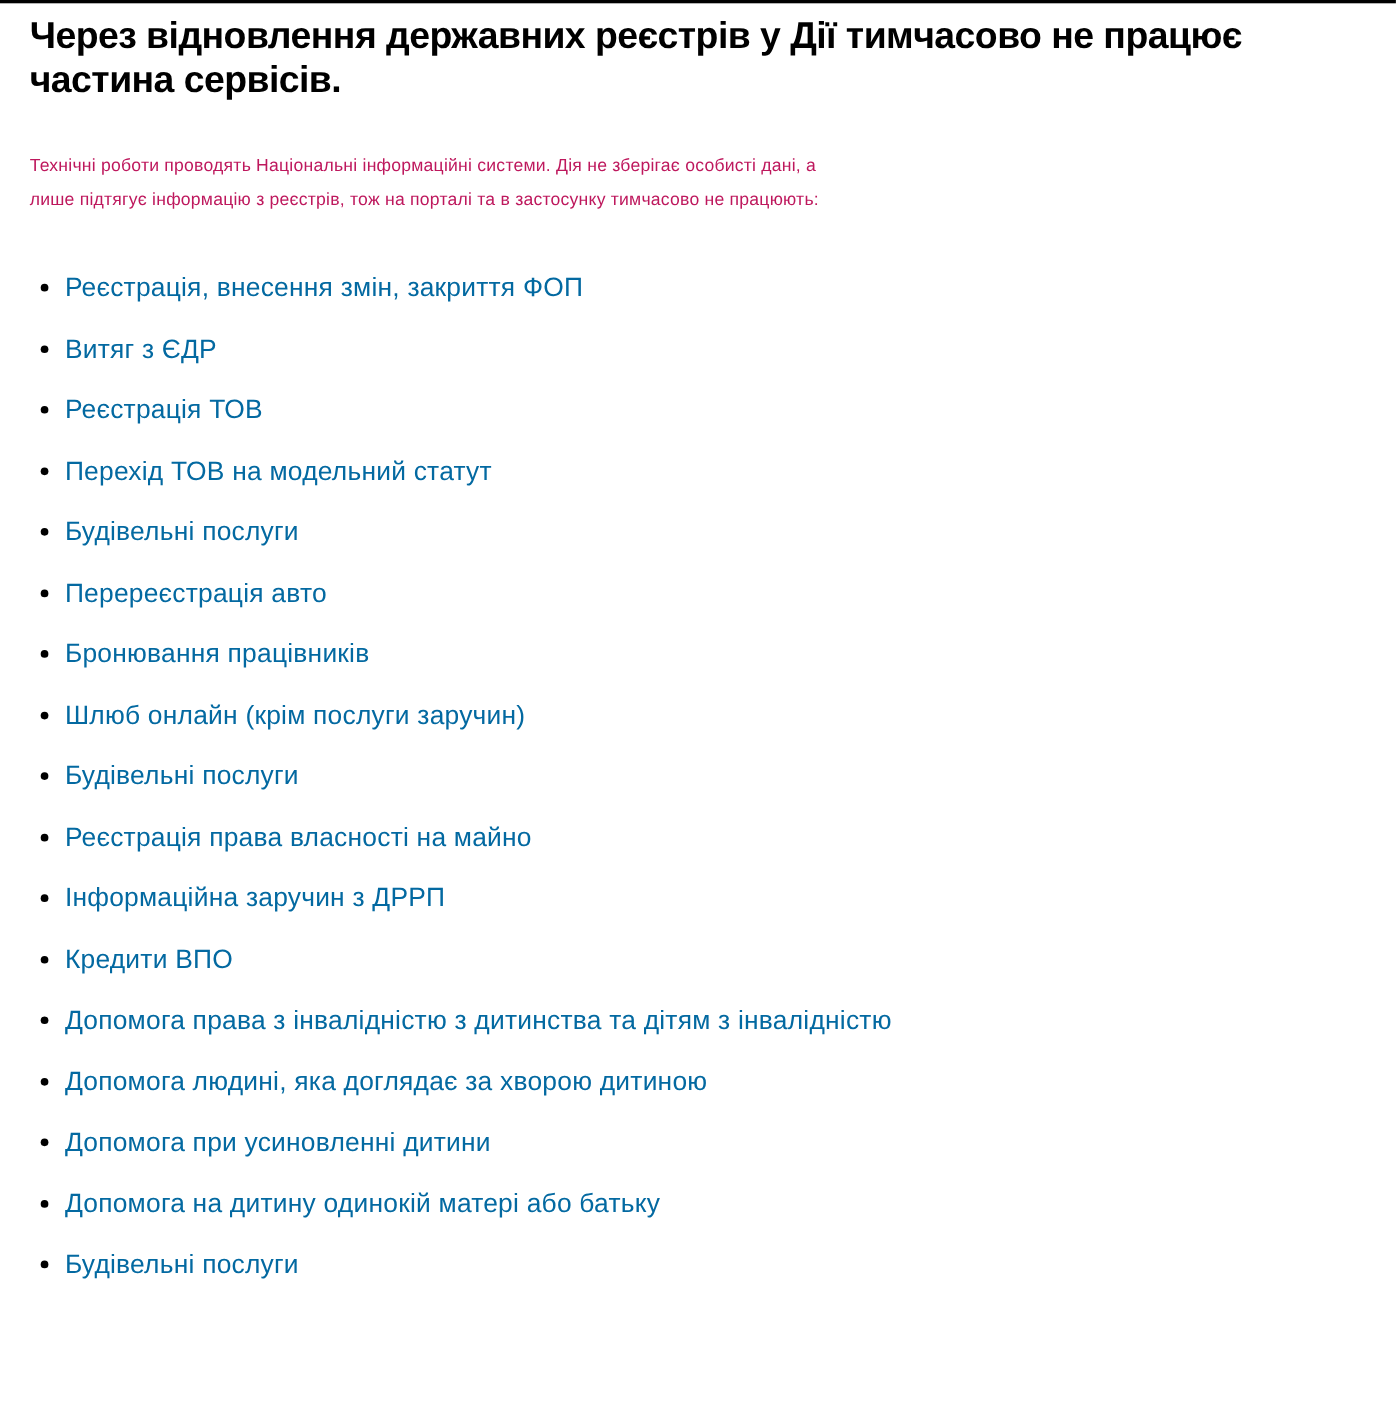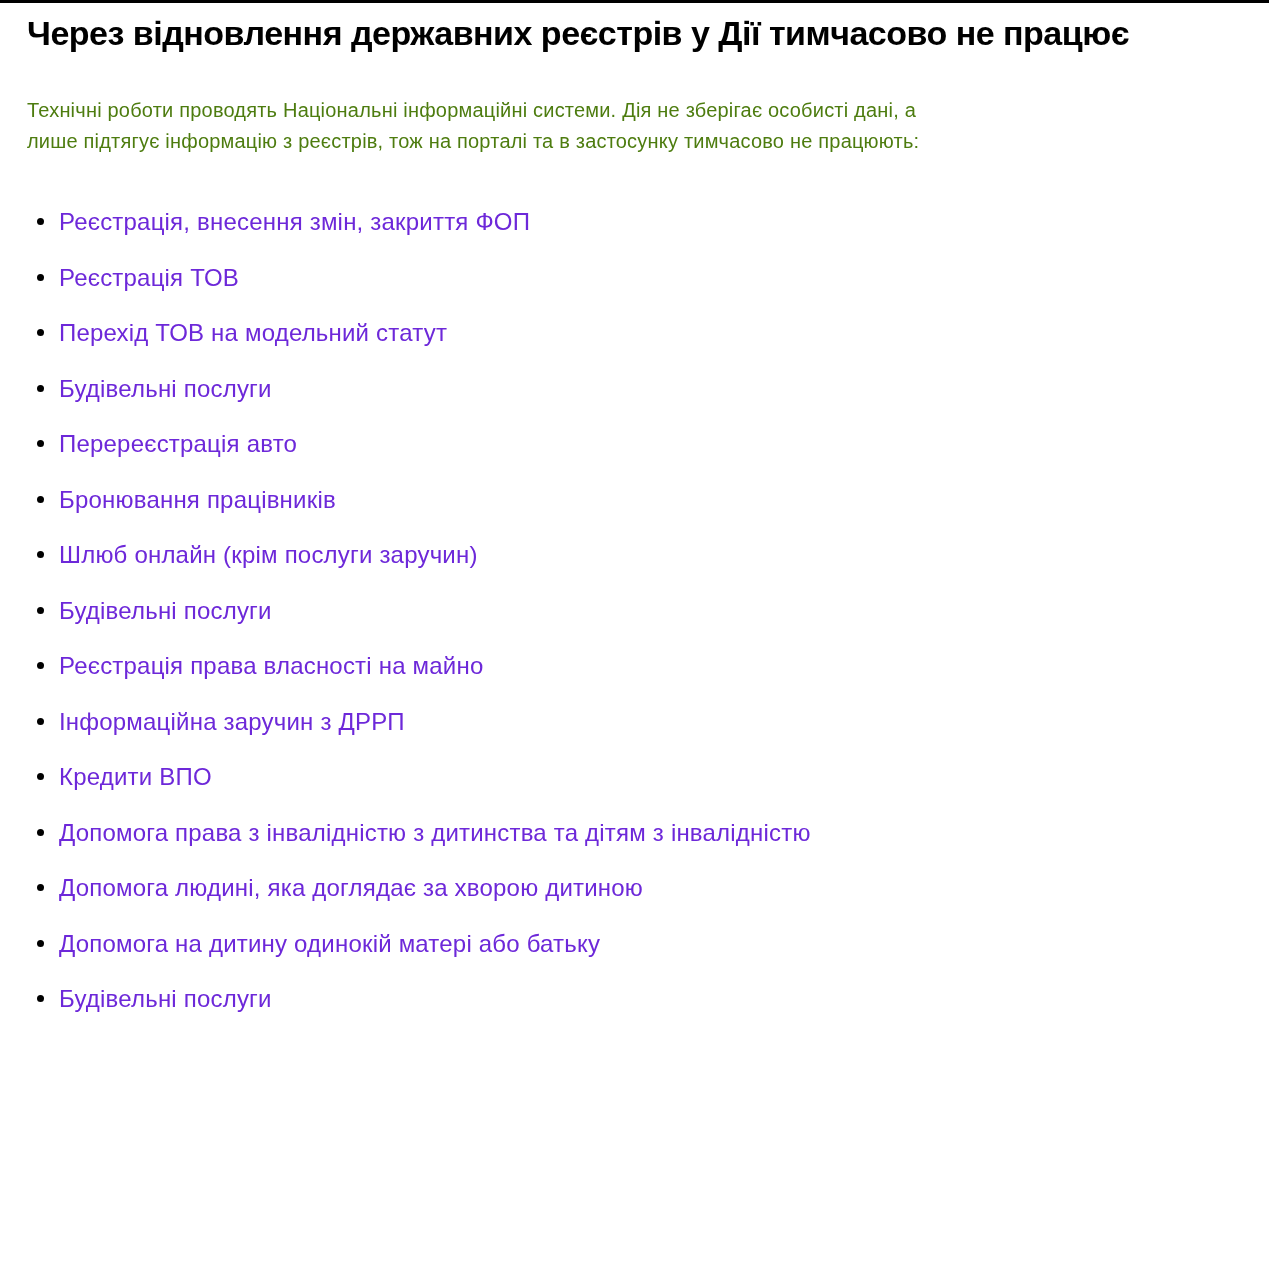--- a/index.html
+++ b/index.html
@@ -31,40 +31,40 @@
     line-height: 40px;
     letter-spacing: -0.5px;
     color: #000000;
   }
   .line {
     display: block;
     white-space: nowrap;
   }
   p.intro {
     margin: 42px 0 0 0;
-    font-size: 20px;
+    font-size: 16px;
     font-weight: 400;
     line-height: 31px;
     letter-spacing: 0.2px;
-    color: #4d7c0f;
+    color: #be185d;
   }
   ul.services {
     margin: 48px 0 0 0;
     padding: 0;
     list-style: none;
   }
   ul.services li {
     position: relative;
     padding-left: 32px;
     margin-bottom: 22.5px;
     font-size: 24px;
     font-weight: 400;
     line-height: 33px;
     letter-spacing: 0.2px;
-    color: #6d28d9;
+    color: #0369a1;
   }
   ul.services li::before {
     content: "";
     position: absolute;
     left: 10px;
     top: 13px;
     width: 7px;
     height: 7px;
     border-radius: 50%;
     background: #000000;
@@ -72,39 +72,42 @@
 </style>
 </head>
 <body>
 
 <div class="page">
   <div class="top-line"></div>
   <div class="content">
 
     <h1 class="page-title">
       <span class="line">Через відновлення державних реєстрів у Дії тимчасово не працює</span>
+      <span class="line">частина сервісів.</span>
     </h1>
 
     <p class="intro">
       <span class="line">Технічні роботи проводять Національні інформаційні системи. Дія не зберігає особисті дані, а</span>
       <span class="line">лише підтягує інформацію з реєстрів, тож на порталі та в застосунку тимчасово не працюють:</span>
     </p>
 
     <ul class="services">
         <li>Реєстрація, внесення змін, закриття ФОП</li>
+        <li>Витяг з ЄДР</li>
         <li>Реєстрація ТОВ</li>
         <li>Перехід ТОВ на модельний статут</li>
         <li>Будівельні послуги</li>
         <li>Перереєстрація авто</li>
         <li>Бронювання працівників</li>
         <li>Шлюб онлайн (крім послуги заручин)</li>
         <li>Будівельні послуги</li>
         <li>Реєстрація права власності на майно</li>
         <li>Інформаційна заручин з ДРРП</li>
         <li>Кредити ВПО</li>
         <li>Допомога права з інвалідністю з дитинства та дітям з інвалідністю</li>
         <li>Допомога людині, яка доглядає за хворою дитиною</li>
+        <li>Допомога при усиновленні дитини</li>
         <li>Допомога на дитину одинокій матері або батьку</li>
         <li>Будівельні послуги</li>
       </ul>
 
   </div>
 </div>
 
 </body></html>

